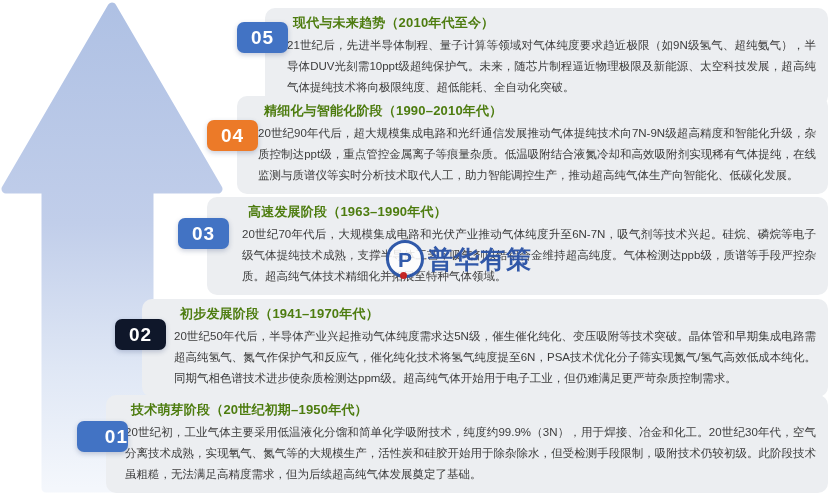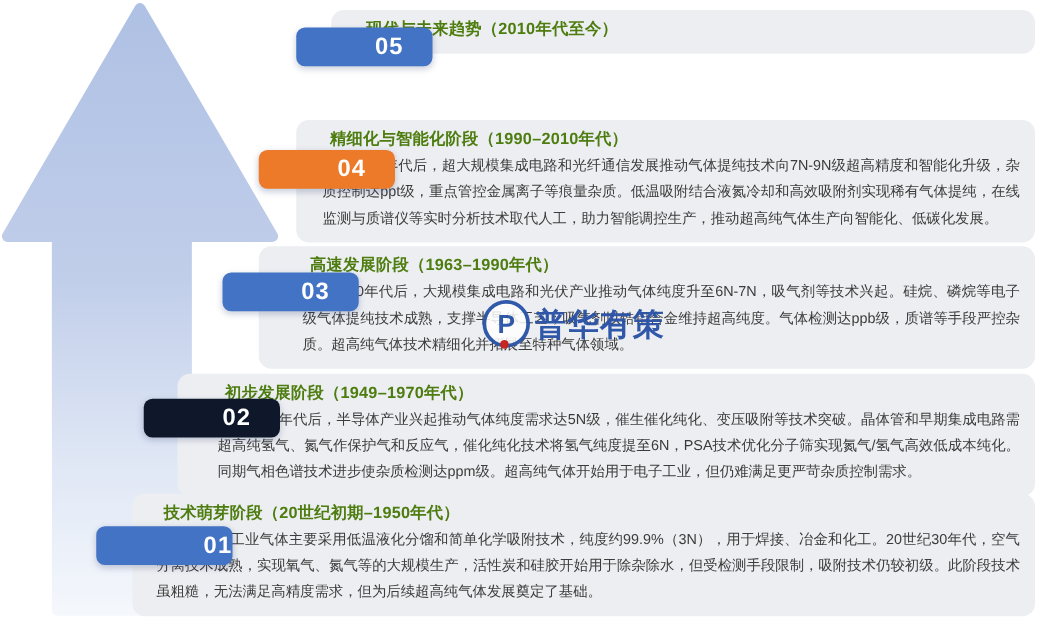--- a/index.html
+++ b/index.html
@@ -16,23 +16,23 @@
     box-sizing:border-box;padding:6px 12px 8px 22px;
   }
   .stage .title{
     margin:0 0 3px 6px;font-size:13px;font-weight:bold;color:#4d7c0f;
     letter-spacing:0.2px;white-space:nowrap;
   }
   .stage .body{
     margin:0;font-size:11.5px;line-height:21px;color:#3c3c3c;text-align:justify;
   }
   .badge{
-    position:absolute;width:69px;height:31px;border-radius:7px;z-index:2;
+    position:absolute;width:51px;height:31px;border-radius:7px;z-index:2;
     color:#ffffff;font-size:19px;font-weight:600;text-align:center;line-height:31px;
-    box-shadow:0 2px 5px rgba(40,60,110,0.25);letter-spacing:1px;padding-left:40px;
+    box-shadow:0 2px 5px rgba(40,60,110,0.25);letter-spacing:1px;
   }
   .s5{left:265px;top:8px;width:563px;}
   .s5 .badge{left:-28px;top:14px;}
   .s4{left:237px;top:96px;width:591px;padding-left:21px;}
   .s4 .badge{left:-30px;top:24px;}
   .s3{left:207px;top:197px;width:621px;padding-left:35px;}
   .s3 .badge{left:-29px;top:21px;text-align:center;}
   .s2{left:142px;top:299px;width:686px;padding-left:32px;}
   .s2 .badge{left:-27px;top:20px;}
   .s1{left:106px;top:395px;width:722px;padding-left:19px;}
@@ -70,37 +70,38 @@
         <stop offset="0.75" stop-color="#dfe7f5"></stop>
         <stop offset="1" stop-color="#f4f7fc"></stop>
       </linearGradient>
     </defs>
     <path d="M112 7 L218 189 L149 189 L149 488 L46 488 L46 189 L6 189 Z" fill="url(#arrowGrad)" stroke="url(#arrowGrad)" stroke-width="9" stroke-linejoin="round"></path>
   </svg>
 
   <section class="stage s5">
     <div class="badge" style="background: rgb(66, 115, 196);">05</div>
     <h3 class="title">现代与未来趋势（2010年代至今）</h3>
+    <p class="body">21世纪后，先进半导体制程、量子计算等领域对气体纯度要求趋近极限（如9N级氢气、超纯氨气），半导体DUV光刻需10ppt级超纯保护气。未来，随芯片制程逼近物理极限及新能源、太空科技发展，超高纯气体提纯技术将向极限纯度、超低能耗、全自动化突破。</p>
   </section>
 
   <section class="stage s4">
     <div class="badge" style="background: rgb(236, 122, 40);">04</div>
     <h3 class="title">精细化与智能化阶段（1990–2010年代）</h3>
     <p class="body">20世纪90年代后，超大规模集成电路和光纤通信发展推动气体提纯技术向7N-9N级超高精度和智能化升级，杂质控制达ppt级，重点管控金属离子等痕量杂质。低温吸附结合液氮冷却和高效吸附剂实现稀有气体提纯，在线监测与质谱仪等实时分析技术取代人工，助力智能调控生产，推动超高纯气体生产向智能化、低碳化发展。</p>
   </section>
 
   <section class="stage s3">
     <div class="badge" style="background: rgb(66, 115, 196);">03</div>
     <h3 class="title">高速发展阶段（1963–1990年代）</h3>
     <p class="body">20世纪70年代后，大规模集成电路和光伏产业推动气体纯度升至6N-7N，吸气剂等技术兴起。硅烷、磷烷等电子级气体提纯技术成熟，支撑半导体工艺；吸气剂以锆铝合金维持超高纯度。气体检测达ppb级，质谱等手段严控杂质。超高纯气体技术精细化并拓展至特种气体领域。</p>
   </section>
 
   <section class="stage s2">
     <div class="badge" style="background: #0f172a;">02</div>
-    <h3 class="title">初步发展阶段（1949–1970年代）</h3>
+    <h3 class="title">初步发展阶段（1941–1970年代）</h3>
     <p class="body">20世纪50年代后，半导体产业兴起推动气体纯度需求达5N级，催生催化纯化、变压吸附等技术突破。晶体管和早期集成电路需超高纯氢气、氮气作保护气和反应气，催化纯化技术将氢气纯度提至6N，PSA技术优化分子筛实现氮气/氢气高效低成本纯化。同期气相色谱技术进步使杂质检测达ppm级。超高纯气体开始用于电子工业，但仍难满足更严苛杂质控制需求。</p>
   </section>
 
   <section class="stage s1">
     <div class="badge" style="background: rgb(66, 115, 196);">01</div>
     <h3 class="title">技术萌芽阶段（20世纪初期–1950年代）</h3>
     <p class="body">20世纪初，工业气体主要采用低温液化分馏和简单化学吸附技术，纯度约99.9%（3N），用于焊接、冶金和化工。20世纪30年代，空气分离技术成熟，实现氧气、氮气等的大规模生产，活性炭和硅胶开始用于除杂除水，但受检测手段限制，吸附技术仍较初级。此阶段技术虽粗糙，无法满足高精度需求，但为后续超高纯气体发展奠定了基础。</p>
   </section>
 
   <div class="watermark">

